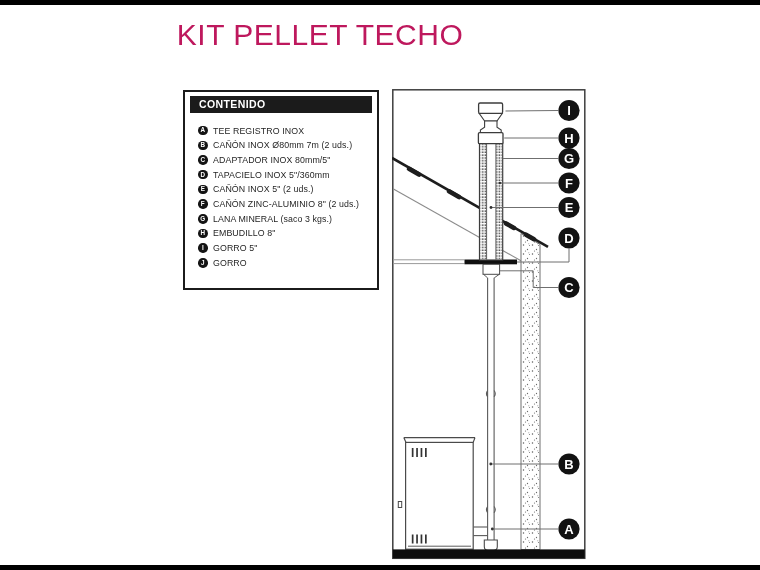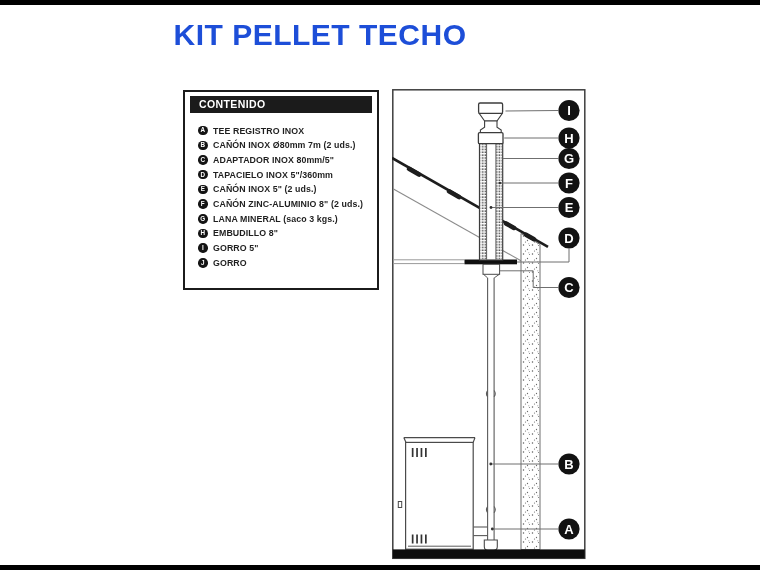--- a/index.html
+++ b/index.html
@@ -5,39 +5,39 @@
   html,body{margin:0;padding:0;background:#ffffff;}
   #page{
     position:relative;width:760px;height:570px;background:#ffffff;overflow:hidden;
     font-family:"Liberation Sans",sans-serif;
   }
   .letterbox{position:absolute;left:0;width:760px;background:#000;}
   #bar-top{top:0;height:5px;}
   #bar-bottom{bottom:0;height:5px;}
   #title{
     position:absolute;top:18px;left:0;width:640px;text-align:center;
-    font-size:30px;font-weight:bold;color:#1d4ed8;letter-spacing:0.5px;
+    font-size:30px;font-weight:normal;color:#be185d;letter-spacing:0.5px;
   }
   
   #panel{
     position:absolute;left:183px;top:90px;width:196px;height:200px;
     border:2px solid #1b1b1b;background:#fff;box-sizing:border-box;
   }
   #panel-header{
     margin:4px 5px 12px 5px;height:17px;background:#1b1b1b;color:#fff;
     font-size:10.5px;font-weight:bold;line-height:17px;padding-left:9px;
     letter-spacing:0.4px;
   }
   #panel-list{margin:9px 0 0 0;padding:0 0 0 13px;list-style:none;display:flex;flex-direction:column;gap:3.4px;}
   .c-item{display:flex;align-items:center;height:11.3px;}
   .c-badge{
     flex:0 0 auto;width:9.5px;height:9.5px;border-radius:50%;background:#141414;color:#fff;
     font-size:6.3px;font-weight:bold;display:flex;align-items:center;justify-content:center;line-height:1;
   }
-  .c-label{margin-left:5.5px;font-size:8.8px;font-weight:bold;color:#1f1f1f;white-space:nowrap;letter-spacing:0.1px;}
+  .c-label{margin-left:5.5px;font-size:8.8px;font-weight:normal;color:#1f1f1f;white-space:nowrap;letter-spacing:0.1px;}
   #diagram-svg{position:absolute;left:392px;top:89px;width:194px;height:471px;}
   .callout-letter{font-family:"Liberation Sans",sans-serif;font-weight:bold;font-size:13px;fill:#ffffff;text-anchor:middle;}
 </style>
 </head>
 <body>
 
 <div id="page">
   <div id="bar-top" class="letterbox"></div>
   <div id="bar-bottom" class="letterbox"></div>
 

